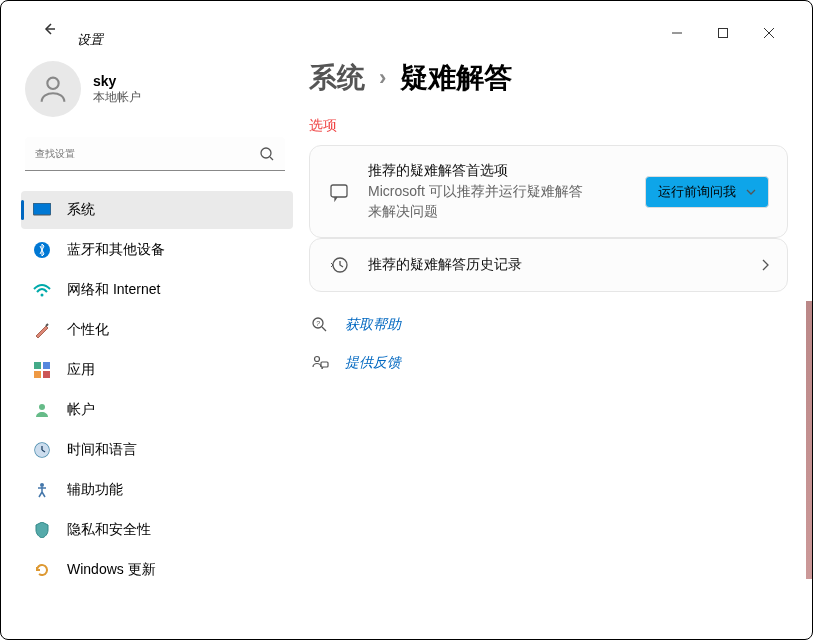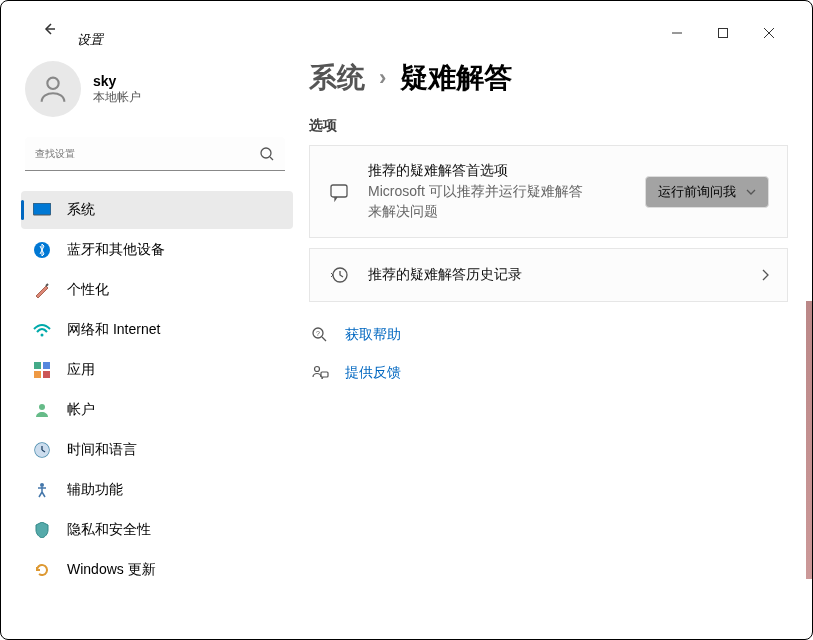--- a/index.html
+++ b/index.html
@@ -26,32 +26,32 @@
     .nav-item { display: flex; align-items: center; gap: 16px; height: 38px; padding: 0 12px; border-radius: 4px; cursor: pointer; font-size: 14px; position: relative; margin-bottom: 2px; }
     .nav-item.active { background: #eaeaea; }
     .nav-item.active::before { content: ""; position: absolute; left: 0; top: 9px; bottom: 9px; width: 3px; background: #0067c0; border-radius: 2px; }
     .nav-icon { width: 18px; height: 18px; display: flex; align-items: center; justify-content: center; }
     
     .main { flex: 1; padding: 10px 24px 0 8px; overflow-y: auto; }
     .breadcrumb { display: flex; align-items: center; gap: 14px; font-size: 28px; font-weight: 600; margin-bottom: 20px; }
     .breadcrumb .sep { color: #888; font-size: 22px; }
     .bc-parent { color: #555; cursor: pointer; }
     
-    .section-label { font-size: 14px; font-weight: 700; margin-bottom: 10px; color: #404040; }
-    
-    .card { border: 1px solid #e6e6e6; border-radius: 0; background: #fcfcfc; display: flex; align-items: center; padding: 16px 18px; gap: 18px; margin-bottom: 10px; cursor: pointer; }
+    .section-label { font-size: 14px; font-weight: 400; margin-bottom: 10px; color: #ef4444; }
+    
+    .card { border: 1px solid #e6e6e6; border-radius: 12px; background: #fcfcfc; display: flex; align-items: center; padding: 16px 18px; gap: 18px; cursor: pointer; }
     .card.highlight { border: 3px solid #e53935; }
     .card-icon { width: 22px; display: flex; align-items: center; justify-content: center; color: #555; }
     .card-body { flex: 1; }
     .card-title { font-size: 14px; font-weight: 400; color: #111; }
     .card-sub { font-size: 14px; color: #666; margin-top: 2px; line-height: 1.4; max-width: 220px; }
     .card-trail { display: flex; align-items: center; gap: 10px; color: #444; font-size: 13px; }
-    .dropdown-pill { border: 1px solid #ddd; border-radius: 4px; padding: 6px 12px; display: flex; align-items: center; gap: 10px; background: #a3a3a3; font-size: 13px; }
-    
-    .link-row { display: flex; align-items: center; gap: 14px; padding: 6px 2px; font-size: 14px; margin-top: 8px; }
+    .dropdown-pill { border: 1px solid #ddd; border-radius: 4px; padding: 6px 12px; display: flex; align-items: center; gap: 10px; background: #0ea5e9; font-size: 13px; }
+    
+    .link-row { display: flex; align-items: center; gap: 14px; padding: 6px 2px; font-size: 14px; margin-top: 8px; font-style: italic; }
     .link-row a { color: #0067c0; text-decoration: none; cursor: pointer; }
     .link-icon { width: 20px; color: #444; display: flex; }
     
     
     .edge { position: absolute; right: 0; top: 300px; bottom: 60px; width: 6px; background: linear-gradient(#b88, #c99); }
   </style>
 </head>
 <body>
 
 <div class="titlebar">
@@ -117,36 +117,36 @@
         <span class="nav-icon">
             <svg width="16" height="16" viewBox="0 0 16 16">
               <circle cx="8" cy="8" r="8" fill="#0078d4"></circle>
               <path d="M6 4 L10 12 L8 14 V2 L10 4 L6 12" stroke="#fff" stroke-width="1" fill="none"></path>
             </svg>
           </span>
         <span>蓝牙和其他设备</span>
       </li>
       <li class="nav-item">
         <span class="nav-icon">
-            <svg width="16" height="16" viewBox="0 0 16 16">
-              <path d="M2 14 L12 4 L14 6 L4 16 Z" fill="#d87" stroke="#a65"></path>
-              <path d="M12 4 L14 2" stroke="#555" stroke-width="2"></path>
-            </svg>
-          </span>
-        <span>个性化</span>
-      </li>
-      <li class="nav-item">
-        <span class="nav-icon">
             <svg width="18" height="14" viewBox="0 0 18 14">
               <path d="M1 6 Q9 -2 17 6" stroke="#0aa" fill="none" stroke-width="2"></path>
               <path d="M4 9 Q9 3 14 9" stroke="#0aa" fill="none" stroke-width="2"></path>
               <circle cx="9" cy="12" r="1.5" fill="#0aa"></circle>
             </svg>
           </span>
         <span>网络和 Internet</span>
+      </li>
+      <li class="nav-item">
+        <span class="nav-icon">
+            <svg width="16" height="16" viewBox="0 0 16 16">
+              <path d="M2 14 L12 4 L14 6 L4 16 Z" fill="#d87" stroke="#a65"></path>
+              <path d="M12 4 L14 2" stroke="#555" stroke-width="2"></path>
+            </svg>
+          </span>
+        <span>个性化</span>
       </li>
       <li class="nav-item">
         <span class="nav-icon">
             <svg width="16" height="16" viewBox="0 0 16 16">
               <rect x="0" y="0" width="7" height="7" fill="#4a8"></rect>
               <rect x="9" y="0" width="7" height="7" fill="#58d"></rect>
               <rect x="0" y="9" width="7" height="7" fill="#e94"></rect>
               <rect x="9" y="9" width="7" height="7" fill="#c55"></rect>
             </svg>
           </span>

